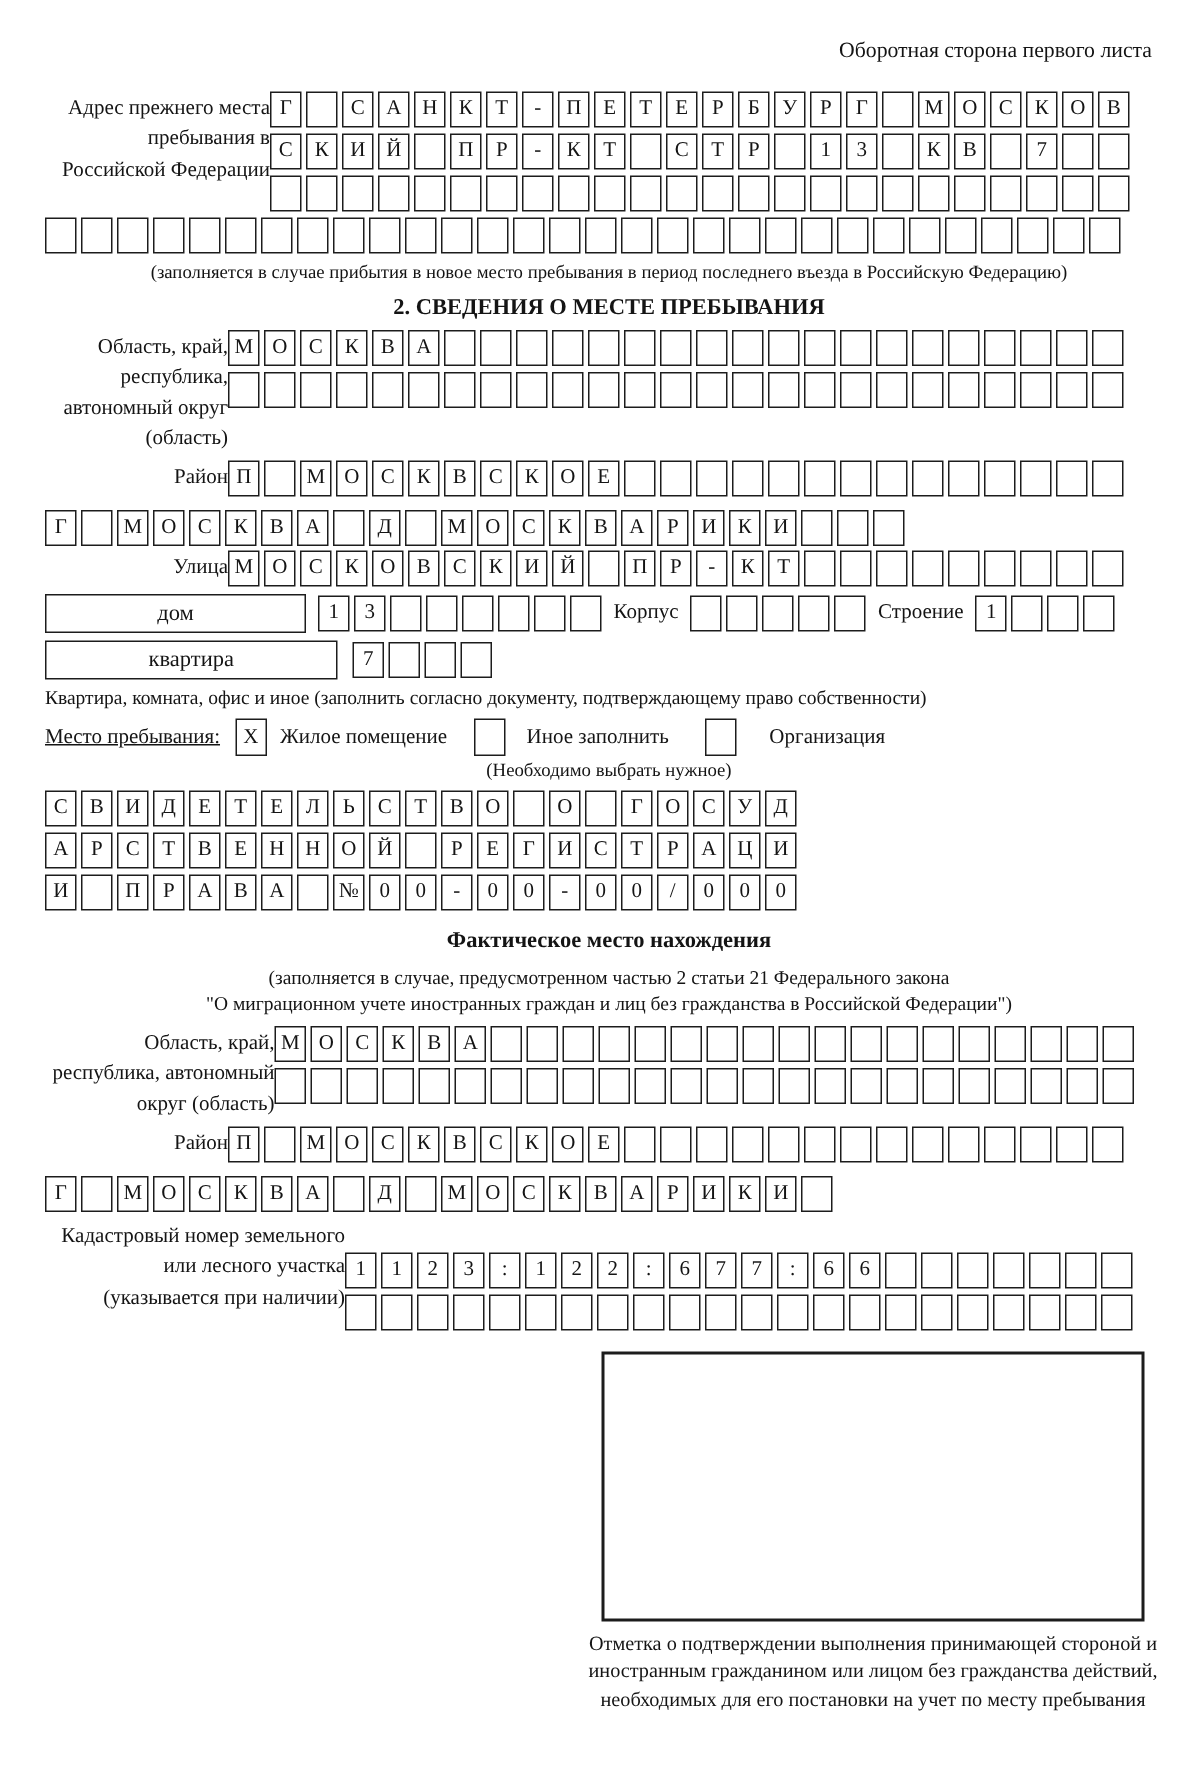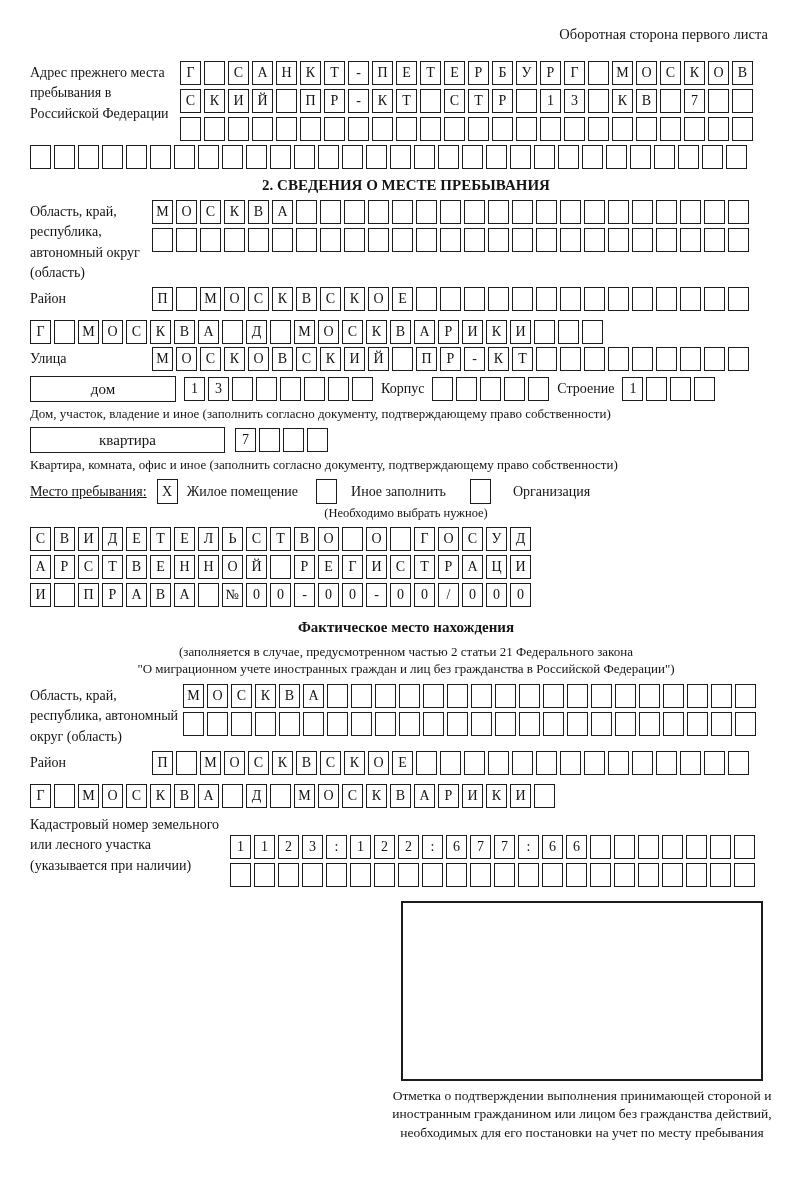--- a/index.html
+++ b/index.html
@@ -6,21 +6,21 @@
   html,body { background:#fff; }
   .page {
     width:800px; height:1180px; overflow:hidden;
     background:#fff; color:#141414;
     font-family:"Liberation Serif","DejaVu Serif",serif;
     padding:16px 18px 0 30px;
     position:relative;
   }
   .hdr-note { text-align:right; font-size:14.5px; margin-top:10px; margin-right:14px; }
 
-  .form-line { display:flex; align-items:flex-start; }
+  .form-line { display:flex; align-items:flex-start;text-align:right; }
   .lbl { font-size:14px; line-height:1.45; padding-top:2px; }
   .w150 { width:150px; flex:0 0 150px; }
   .w153 { width:153px; flex:0 0 153px; }
   .w122 { width:122px; flex:0 0 122px; }
   .w218 { width:218px; flex:0 0 218px; }
   .w200 { width:200px; flex:0 0 200px; }
 
   .grid-col { display:flex; flex-direction:column; gap:4px; }
   .grid-row { display:flex; gap:3px; }
   .cell {
@@ -162,20 +162,21 @@
       <div class="cell"></div>
       <div class="cell"></div>
       <div class="cell"></div>
       <div class="cell"></div>
       <div class="cell"></div>
       <div class="cell"></div>
       <div class="cell"></div>
       <div class="cell"></div>
       <div class="cell"></div>
     </div>
+  <div class="note-c">(заполняется в случае прибытия в новое место пребывания в период последнего въезда в Российскую Федерацию)</div>
 
   <div class="h-bold" style="margin-top:8px;">2. СВЕДЕНИЯ О МЕСТЕ ПРЕБЫВАНИЯ</div>
 
   <div class="form-line" style="margin-top:6px;">
     <div class="lbl w122">Область, край, республика, автономный округ (область)</div>
     <div class="grid-col">
       <div class="grid-row">
           <div class="cell">М</div>
           <div class="cell">О</div>
           <div class="cell">С</div>
@@ -317,21 +318,21 @@
         <div class="cell"></div>
         <div class="cell"></div>
         <div class="cell"></div>
         <div class="cell"></div>
         <div class="cell"></div>
         <div class="cell"></div>
       </div>
   </div>
 
   <div class="inline-line" style="margin-top:5px; gap:8px;">
-    <div class="label-rect" style="width:146px;">дом</div>
+    <div class="label-rect" style="width:174px;">дом</div>
     <div class="grid-row">
         <div class="cell">1</div>
         <div class="cell">3</div>
         <div class="cell"></div>
         <div class="cell"></div>
         <div class="cell"></div>
         <div class="cell"></div>
         <div class="cell"></div>
         <div class="cell"></div>
       </div>
@@ -344,21 +345,20 @@
         <div class="cell"></div>
       </div>
     <div class="lbl" style="padding-top:0;">Строение</div>
     <div class="grid-row">
         <div class="cell">1</div>
         <div class="cell"></div>
         <div class="cell"></div>
         <div class="cell"></div>
       </div>
   </div>
-  <div class="hint">Дом, участок, владение и иное (заполнить согласно документу, подтверждающему право собственности)</div>
 
   <div class="inline-line" style="margin-top:5px; gap:10px;">
     <div class="label-rect" style="width:195px;">квартира</div>
     <div class="grid-row">
         <div class="cell">7</div>
         <div class="cell"></div>
         <div class="cell"></div>
         <div class="cell"></div>
       </div>
   </div>

